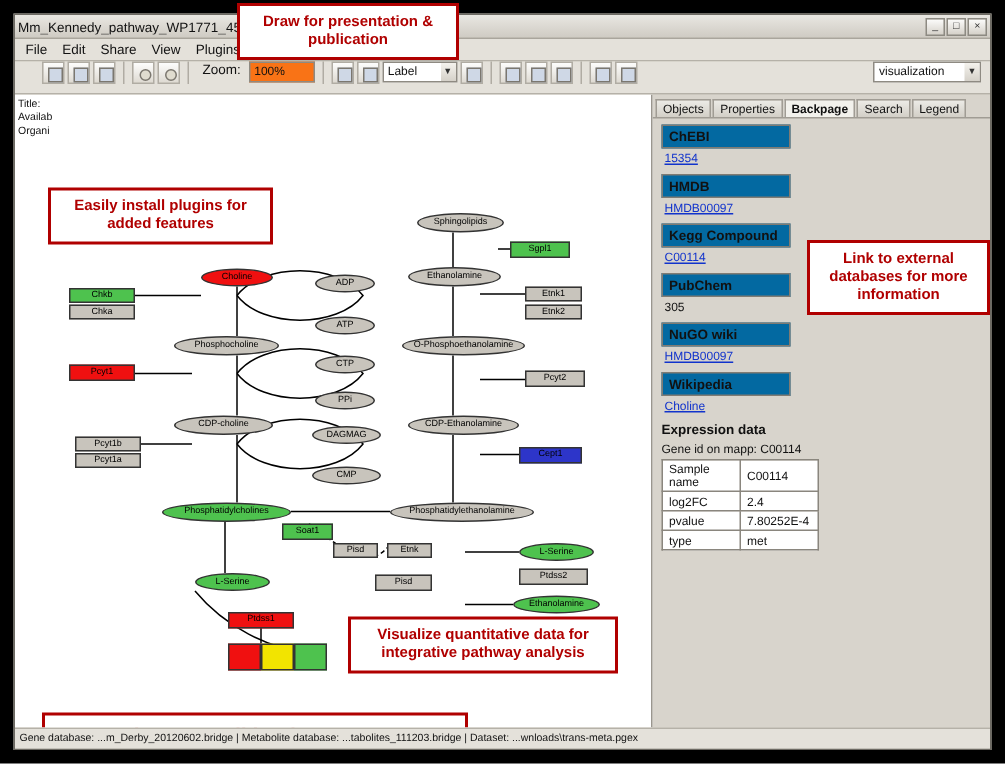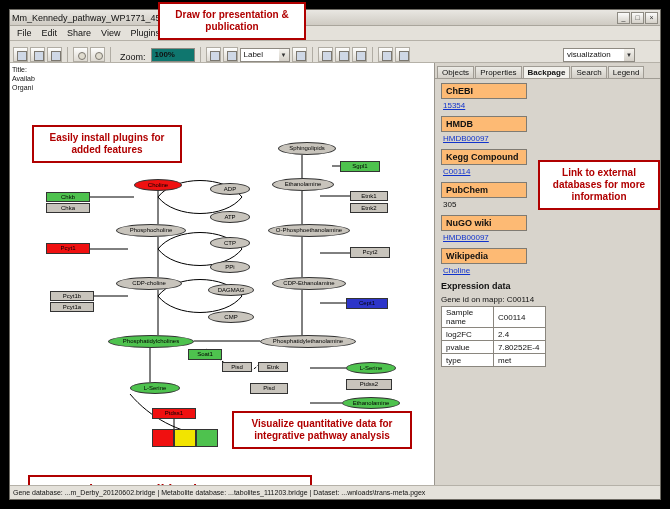--- a/index.html
+++ b/index.html
@@ -44,53 +44,53 @@
     border-bottom:1px solid #b5b1a8;
     display:flex; align-items:center; padding-left:2px;
   }
   .menubar span {
     font-size:9px; color:#111; padding:0 5px; line-height:13px;
   }
   
   .toolbar {
     height:22px; background:#e4e1da;
     border-bottom:1px solid #b5b1a8;
-    display:flex; align-items:flex-end; padding-left:3px; gap:2px;
+    display:flex; align-items:flex-start; padding-left:18px; gap:2px;
     position:relative;
   }
   .tbtn {
     width:15px; height:15px;
     border:1px solid #b0aca3;
     background:linear-gradient(#fdfdfc,#dedad2);
     position:relative;
   }
   .tbtn.sq::after {
     content:""; position:absolute; left:3px; top:3px;
     width:8px; height:8px; border:1px solid #7b776f; background:#cfd8e6;
   }
   .tbtn.dot::after {
     content:""; position:absolute; left:4px; top:4px;
     width:6px; height:6px; border-radius:50%;
     border:1px solid #7b776f; background:#e0dccf;
   }
   .sep { width:1px; height:15px; background:#b0aca3; margin:0 3px; }
   .zoomlabel { font-size:9px; color:#111; margin:0 3px 0 4px; }
   .zoombox {
-    width:44px; height:14px; background:#0f766e;
+    width:44px; height:14px; background:#f97316;
     border:1px solid #8e8a82; font-size:8px; line-height:12px;
-    padding-left:3px; color:#111;font-weight:bold;
+    padding-left:3px; color:#111;
   }
   .combo {
     height:14px; background:#fff; border:1px solid #8e8a82;
     font-size:8px; line-height:12px; padding-left:3px; color:#111;
     display:flex; align-items:center; justify-content:space-between;
   }
   .combo .arrow { width:10px; text-align:center; font-size:6px; color:#333;
     background:linear-gradient(#f4f2ed,#d5d1c9); height:12px; line-height:12px;}
-  .visbox { position:absolute; right:25px; width:72px; }
+  .visbox { position:absolute; right:6px; width:72px; }
   
   .body {
     flex:1; display:flex; background:#d8d4cc; overflow:hidden;
   }
   .leftpane {
     width:425px; background:#fff;
     border-right:1px solid #9a968e;
     position:relative; overflow:hidden;
   }
   .rightpane {
@@ -113,21 +113,21 @@
     background:linear-gradient(#ecebe6,#d3cfc7);
     color:#111;
     text-align:center;
   }
   .tab.active { background:#f2f1ec; font-weight:bold; }
   .rightcontent {
     flex:1; background:#d8d4cc; border-top:1px solid #a09c94;
     padding:4px 6px; overflow:hidden;
   }
   .dbbox {
-    background:#fdba74; border:1px solid #7f7b73;
+    background:#0369a1; border:1px solid #7f7b73;
     font-weight:bold; font-size:9px; color:#111;
     padding:2px 4px; width:86px; margin-bottom:2px;
   }
   .dbval { font-size:8px; color:#111; margin:0 0 6px 2px; }
   .dblink { font-size:8px; color:#1133cc; text-decoration:underline; margin:0 0 6px 2px; }
   .exprhdr { font-weight:bold; font-size:9px; color:#111; margin:6px 0 4px 0; }
   .geneid { font-size:8px; color:#111; margin-bottom:2px; }
   table.expr { border-collapse:collapse; }
   table.expr td {
     border:1px solid #8a867e; background:#fff;

